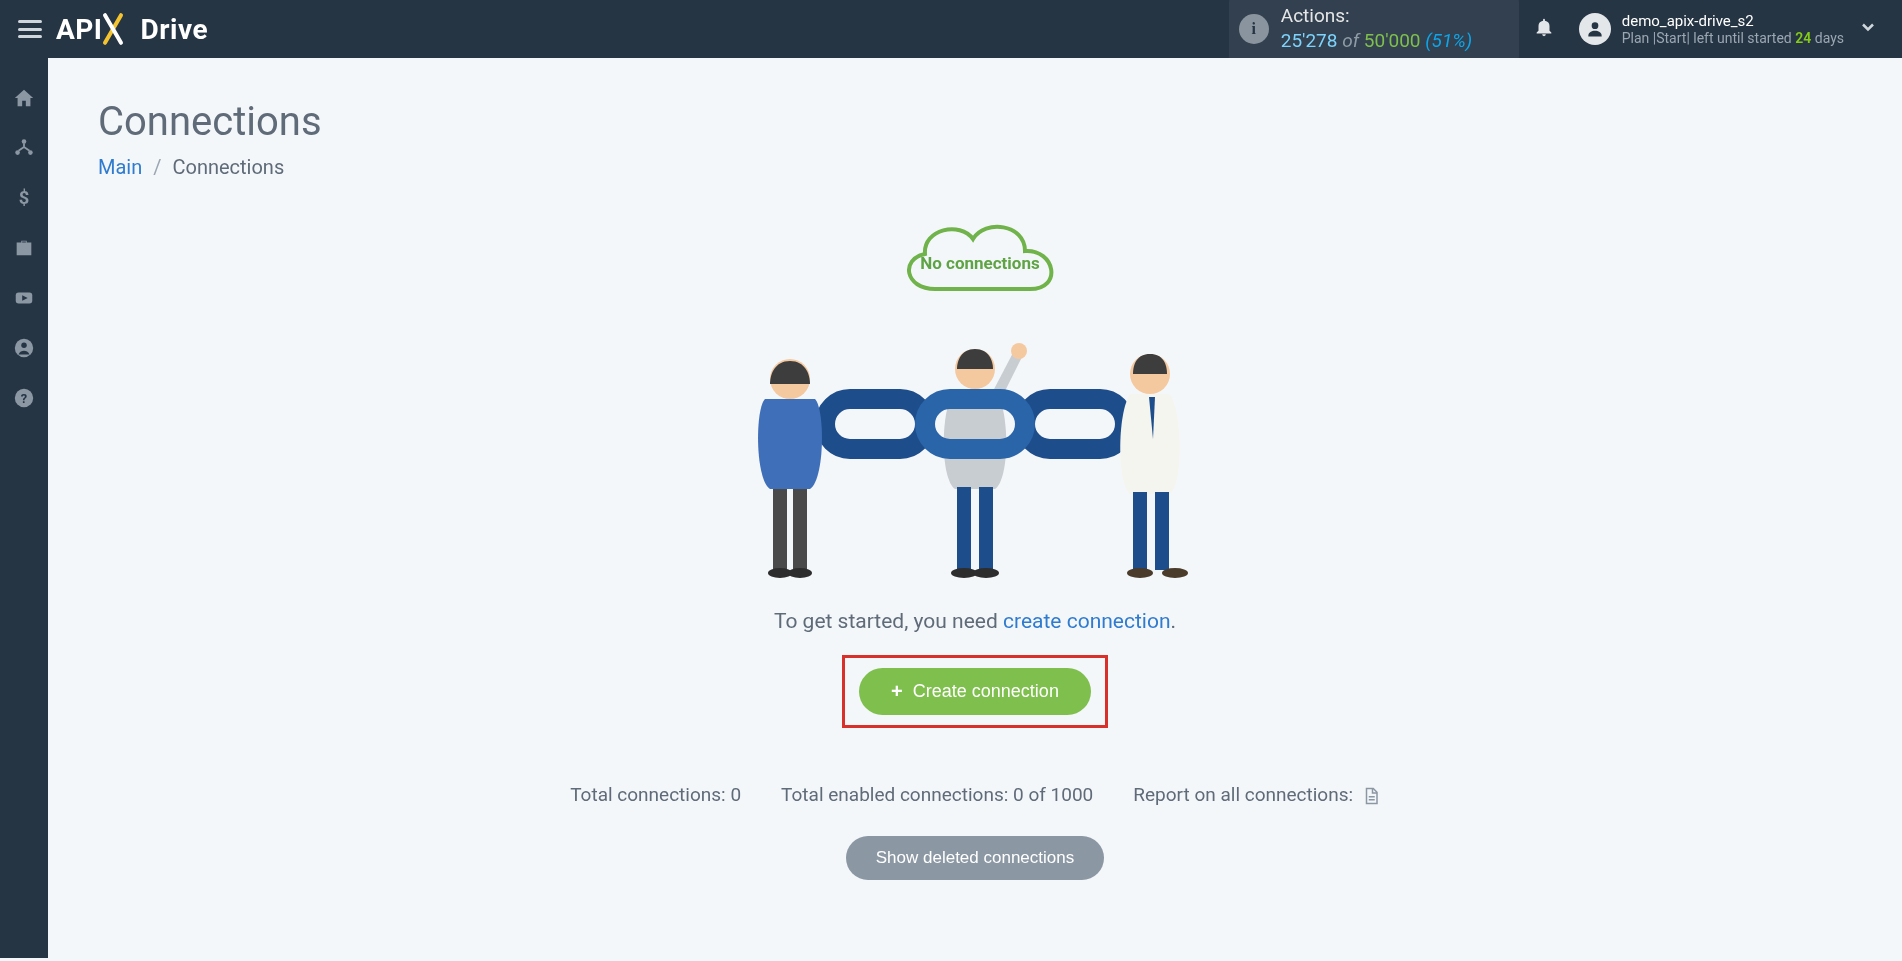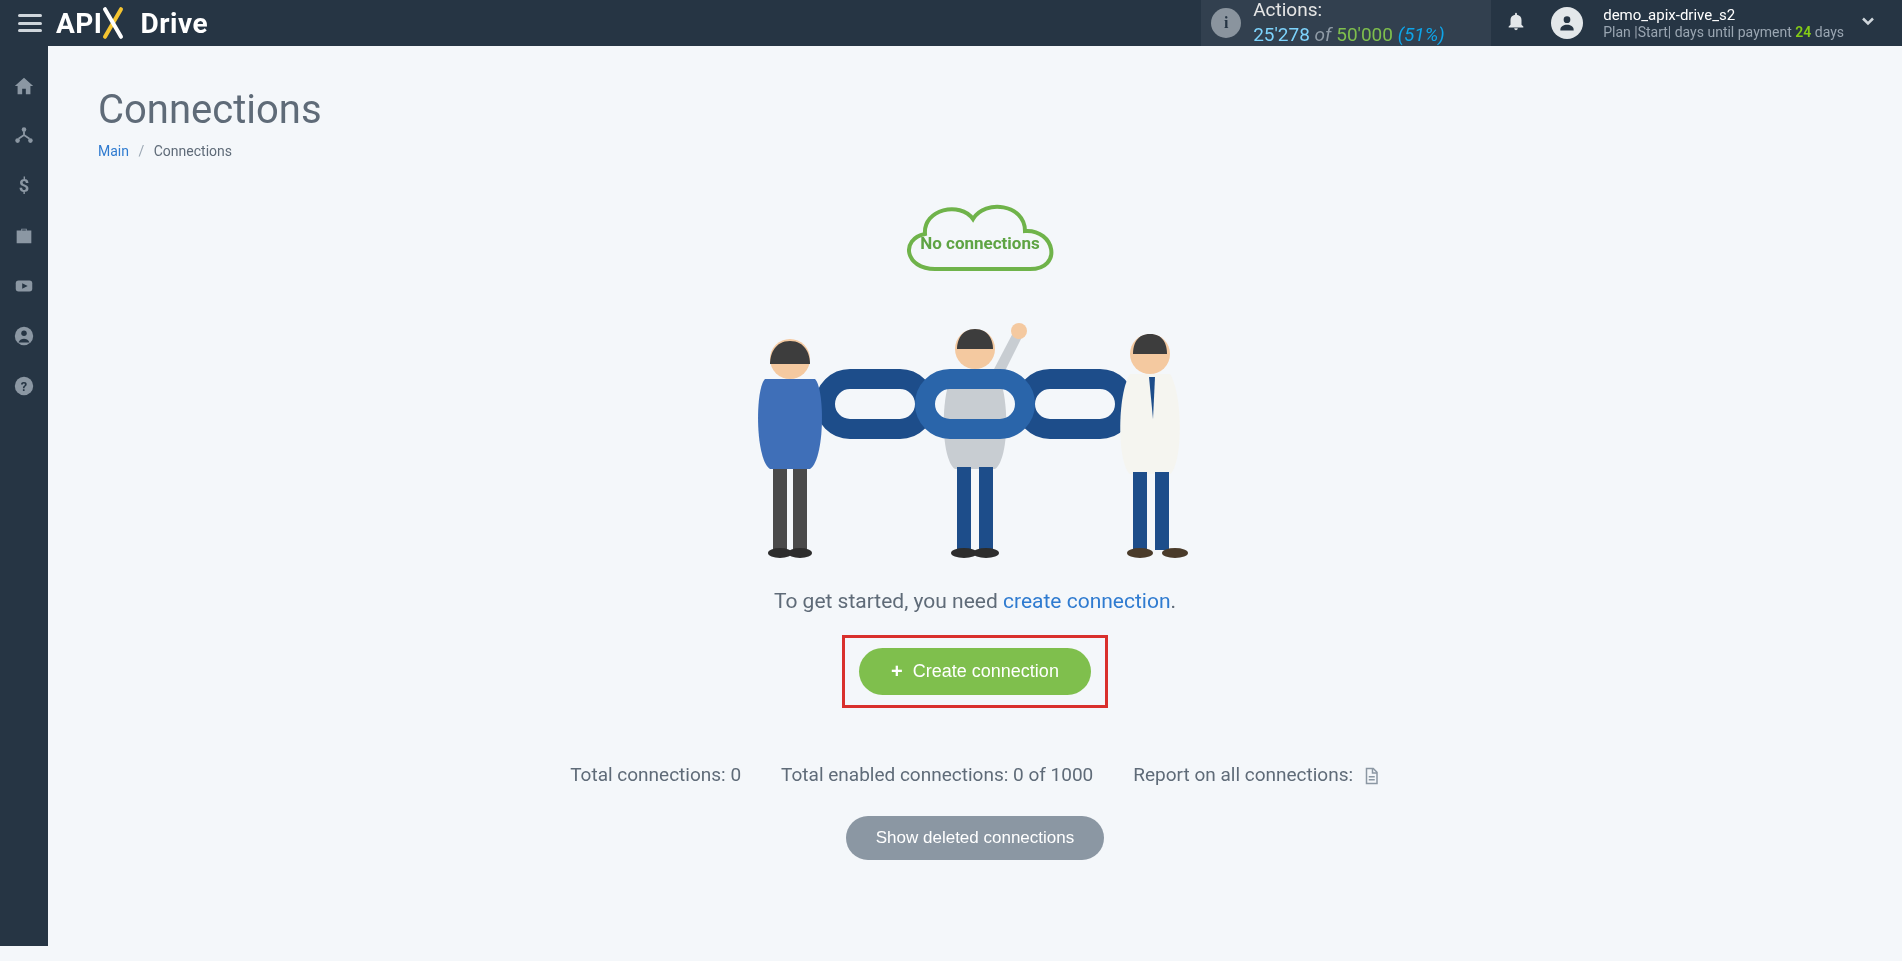--- a/index.html
+++ b/index.html
@@ -7,21 +7,21 @@
     font-family: -apple-system, BlinkMacSystemFont, "Segoe UI", Roboto, Helvetica, Arial, sans-serif;
     background: #f4f7fa;
     color: #333;
     width: 1902px;
     height: 961px;
     overflow: hidden;
   }
   
   .topbar {
     background: #263544;
-    height: 46px;
+    height: 58px;
     display: flex;
     align-items: center;
     padding: 0 18px;
     color: #e0e0e0;
     gap: 14px;
   }
   .hamburger { width: 24px; height: 18px; display:flex; flex-direction:column; justify-content:space-between; cursor:pointer;}
   .hamburger span { display:block; height:3px; background:#cfd6dc; border-radius:2px;}
   .logo { display:flex; align-items:center; font-weight:700; font-size:28px; color:#fff; letter-spacing:0.5px; }
   .logo .api { color:#fff; }
@@ -43,42 +43,42 @@
     display:flex; align-items:center; justify-content:center; color:#263544; font-weight:700;
     font-family: Georgia, serif;
   }
   .actions-box .ab-text { font-size:19px; line-height:1.3;}
   .actions-box .ab-label { color:#e6e6e6; }
   .actions-box .ab-num1 { color:#7dd3fc; }
   .actions-box .ab-of { color:#8f9ba6; font-style:italic;}
   .actions-box .ab-num2 { color:#7fbf4d; }
   .actions-box .ab-pct { color:#0ea5e9; font-style:italic;}
   .bell-icon, .user-icon { color:#e3e7ea; cursor:pointer; }
-  .account { display:flex; align-items:center; gap:20px; margin-left:10px; }
+  .account { display:flex; align-items:center; gap:11px; margin-left:10px; }
   .account .avatar {
     width:32px; height:32px; border-radius:50%; background:#e3e7ea;
     display:flex; align-items:center; justify-content:center; color:#263544;
   }
   .account .acc-text { font-size:15px; }
   .account .acc-name { color:#fff; }
   .account .acc-plan { color:#9aa6b2; font-size:14px; }
   .account .acc-plan .bold { color:#84cc16; font-weight:600;}
   .chevron-down { margin-left:auto; margin-right:6px; color:#cfd6dc; cursor:pointer;}
   
   .layout { display:flex; height: calc(100% - 61px); }
   .sidebar {
     width:48px; background:#263544; display:flex; flex-direction:column; align-items:center;
     padding-top:28px; gap:26px;
   }
   .sidebar .sbi { color:#8b97a3; cursor:pointer; width:24px; height:24px; display:flex; align-items:center; justify-content:center;}
   .sidebar .sbi svg { width:22px; height:22px; }
   
   .main { flex:1; background:#f4f7fa; padding: 40px 50px 20px 50px; overflow:auto;}
   .page-title { font-size:40px; color:#5f6b78; font-weight:400; margin-bottom:10px;}
-  .breadcrumb { font-size:14px; color:#5f6b78; margin-bottom:30px;}
+  .breadcrumb { font-size:20px; color:#5f6b78; margin-bottom:30px;}
   .breadcrumb a { color:#2f7bd0; text-decoration:none; }
   .breadcrumb .sep { margin:0 6px; color:#9aa6b2;}
   .empty-state { display:flex; flex-direction:column; align-items:center; margin-top:10px;justify-content:center;}
   .illus { width:500px; height:370px; position:relative; }
   .cloud {
     position:absolute; top:0; left:160px; width:190px; height:100px;
   }
   .cloud-svg { width:100%; height:100%; }
   .cloud-text {
     position:absolute; top:44px; left:0; width:100%; text-align:center;
@@ -148,21 +148,21 @@
   <div class="account">
     <div class="avatar">
       <svg width="20" height="20" viewBox="0 0 24 24" fill="currentColor">
           <circle cx="12" cy="8" r="4"></circle>
           <path d="M4 20c0-4 4-6 8-6s8 2 8 6v1H4z"></path>
         </svg>
     </div>
     <div class="acc-text">
       <div class="acc-name">demo_apix-drive_s2</div>
       <div class="acc-plan">
-        <span>Plan |Start| days until payment</span>
+        <span>Plan |Start| left until started</span>
         <span class="bold">24</span>
         <span>days</span>
       </div>
     </div>
   </div>
   <div class="chevron-down">
     <svg width="20" height="20" viewBox="0 0 24 24" fill="none" stroke="currentColor" stroke-width="3">
         <polyline points="6 9 12 15 18 9"></polyline>
       </svg>
   </div>

